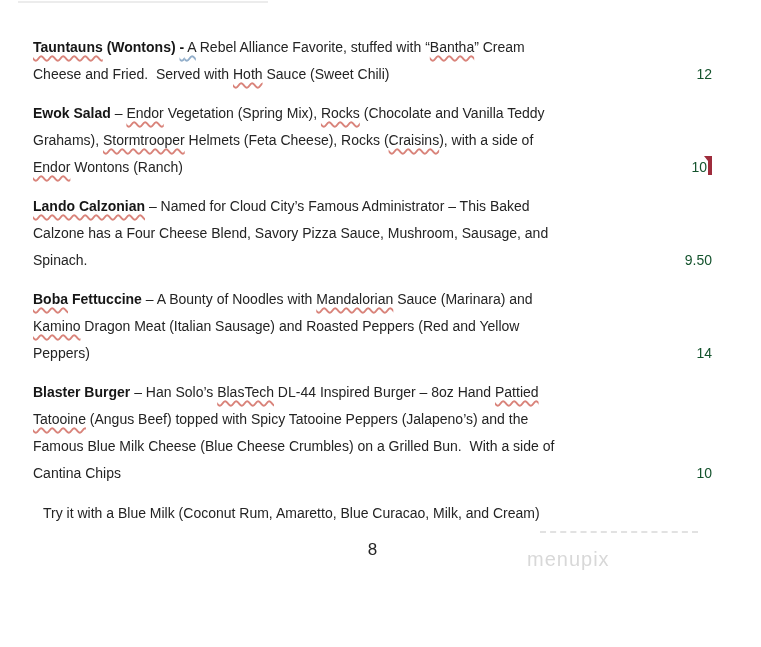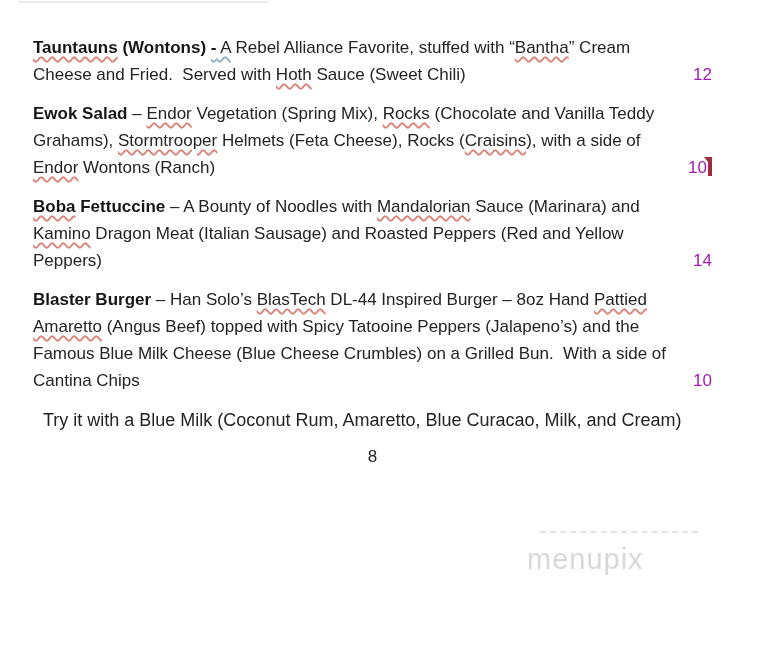--- a/index.html
+++ b/index.html
@@ -17,21 +17,21 @@
   }
   .page {
     position: absolute;
     top: 34px;
     left: 33px;
     width: 679px;
   }
   .menu-item {
     position: relative;
     white-space: pre;
-    font-size: 17px;
+    font-size: 14px;
     line-height: 27px;
     margin: 0 0 12px 0;
     color: #242424;
   }
   .menu-item .bold {
     font-weight: 700;
     color: #161616;
   }
   .u-red {
     text-decoration-line: underline;
@@ -45,21 +45,21 @@
     text-decoration-style: wavy;
     text-decoration-color: #93afcb;
     text-decoration-thickness: 1.5px;
     text-underline-offset: 3px;
   }
   .price {
     position: absolute;
     right: 0;
     bottom: 0;
     line-height: 27px;
-    color: #a21caf;
+    color: #14532d;
   }
   .cursor-mark {
     display: inline-block;
     width: 4px;
     height: 19px;
     background: #9e2c3c;
     position: relative;
     vertical-align: -3px;
     margin-left: 1px;
   }
@@ -67,36 +67,36 @@
     content: '';
     position: absolute;
     top: 0;
     left: -4px;
     width: 0;
     height: 0;
     border-top: 5px solid #9e2c3c;
     border-left: 4px solid transparent;
   }
   .footnote {
-    font-size: 18px;
+    font-size: 14px;
     line-height: 27px;
     margin: 13px 0 0 10px;
     white-space: pre;
   }
   .page-number {
     font-size: 17px;
     line-height: 27px;
     margin-top: 9px;
     text-align: center;
   }
   .watermark {
     position: absolute;
     left: 527px;
     top: 546px;
-    font-size: 29px;
+    font-size: 20px;
     line-height: 26px;
     color: #cccccc;
     opacity: 0.75;
     letter-spacing: 1px;
     pointer-events: none;
   }
   .watermark-dashes {
     position: absolute;
     left: 540px;
     top: 531px;
@@ -119,25 +119,28 @@
 
 <div class="scan-edge"></div>
 
 <main class="page">
   <section id="menu-items">
       <p class="menu-item"><span class="bold u-red">Tauntauns</span><span class="bold"> (Wontons) </span><span class="bold u-blue">-</span><span class="u-blue"> A</span><span> Rebel Alliance Favorite, stuffed with “</span><span class="u-red">Bantha</span><span>” Cream
 Cheese and Fried.  Served with </span><span class="u-red">Hoth</span><span> Sauce (Sweet Chili)</span><span class="price">12</span></p>
       <p class="menu-item"><span class="bold">Ewok Salad</span><span> – </span><span class="u-red">Endor</span><span> Vegetation (Spring Mix), </span><span class="u-red">Rocks</span><span> (Chocolate and Vanilla Teddy
 Grahams), </span><span class="u-red">Stormtrooper</span><span> Helmets (Feta Cheese), Rocks (</span><span class="u-red">Craisins</span><span>), with a side of
 </span><span class="u-red">Endor</span><span> Wontons (Ranch)</span><span class="price">10<span class="cursor-mark"></span></span></p>
+      <p class="menu-item"><span class="bold u-red">Lando Calzonian</span><span> – Named for Cloud City’s Famous Administrator – This Baked
+Calzone has a Four Cheese Blend, Savory Pizza Sauce, Mushroom, Sausage, and
+Spinach.</span><span class="price">9.50</span></p>
       <p class="menu-item"><span class="bold u-red">Boba</span><span class="bold"> Fettuccine</span><span> – A Bounty of Noodles with </span><span class="u-red">Mandalorian</span><span> Sauce (Marinara) and
 </span><span class="u-red">Kamino</span><span> Dragon Meat (Italian Sausage) and Roasted Peppers (Red and Yellow
 Peppers)</span><span class="price">14</span></p>
       <p class="menu-item"><span class="bold">Blaster Burger</span><span> – Han Solo’s </span><span class="u-red">BlasTech</span><span> DL-44 Inspired Burger – 8oz Hand </span><span class="u-red">Pattied</span><span>
-</span><span class="u-red">Amaretto</span><span> (Angus Beef) topped with Spicy Tatooine Peppers (Jalapeno’s) and the
+</span><span class="u-red">Tatooine</span><span> (Angus Beef) topped with Spicy Tatooine Peppers (Jalapeno’s) and the
 Famous Blue Milk Cheese (Blue Cheese Crumbles) on a Grilled Bun.  With a side of
 Cantina Chips</span><span class="price">10</span></p>
     </section>
 
   <p class="footnote">Try it with a Blue Milk (Coconut Rum, Amaretto, Blue Curacao, Milk, and Cream)</p>
 
   <div class="page-number">8</div>
 </main>
 
 <div class="watermark-dashes"></div>

